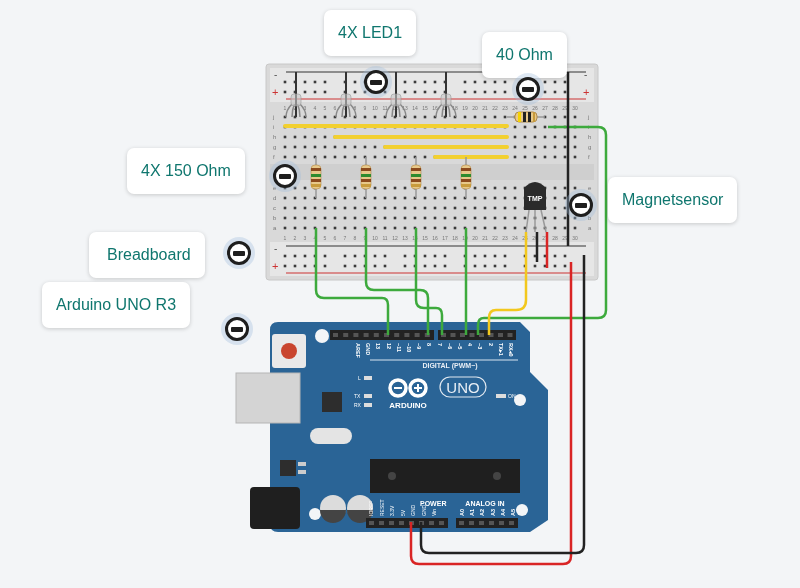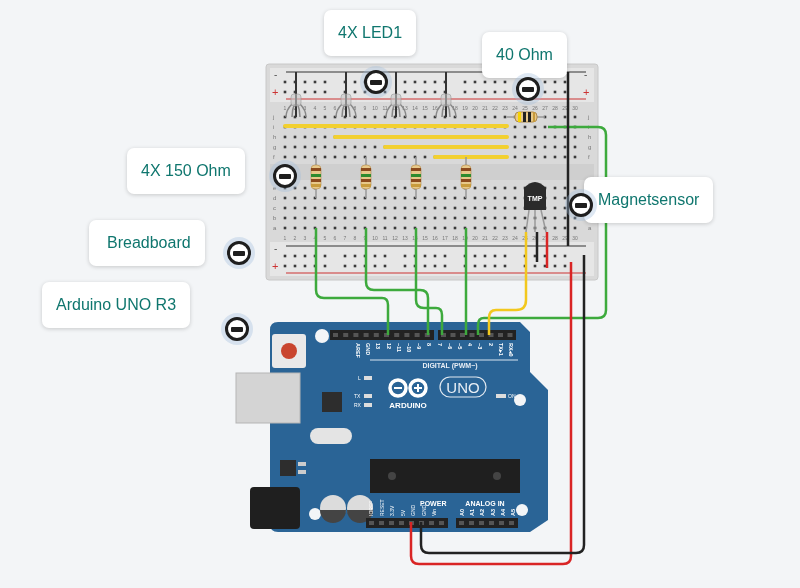--- a/index.html
+++ b/index.html
@@ -743,20 +743,20 @@
 
 <div class="callout" style="left:324px;top:10px;"><span>4X LED1</span></div>
 <div class="minus-btn" style="left:364px;top:70px;"></div>
 
 <div class="callout" style="left:482px;top:18px;margin-top:14px;"><span>40 Ohm</span></div>
 <div class="minus-btn" style="left:516px;top:77px;"></div>
 
 <div class="callout" style="left:127px;top:148px;"><span>4X 150 Ohm</span></div>
 <div class="minus-btn" style="left:273px;top:164px;"></div>
 
-<div class="callout" style="left:584px;top:177px;"><span>Magnetsensor</span></div>
+<div class="callout" style="left:608px;top:177px;"><span>Magnetsensor</span></div>
 <div class="minus-btn" style="left:569px;top:193px;"></div>
 
-<div class="callout" style="left:89px;top:220px;padding-left:18px;"><span>Breadboard</span></div>
+<div class="callout" style="left:89px;top:232px;padding-left:18px;"><span>Breadboard</span></div>
 <div class="minus-btn" style="left:227px;top:241px;"></div>
 
 <div class="callout" style="left:42px;top:282px;"><span>Arduino UNO R3</span></div>
 <div class="minus-btn" style="left:225px;top:317px;"></div>
 
 </body></html>

